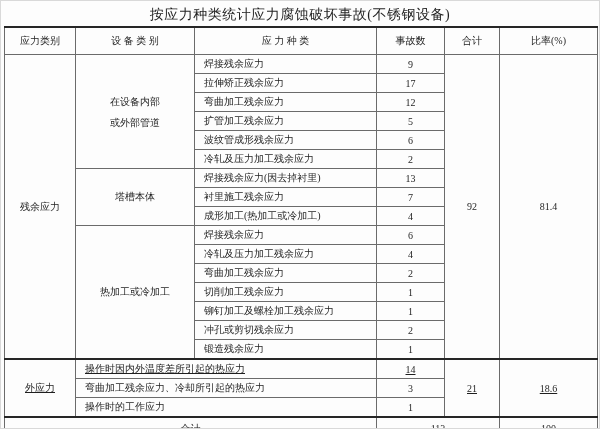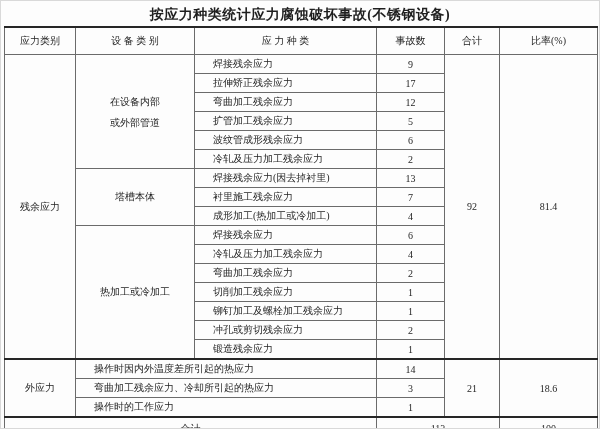--- a/index.html
+++ b/index.html
@@ -11,21 +11,21 @@
   }
   .frame {
     box-sizing: border-box;
     width: 600px; height: 429px;
     border: 1px solid #d9d9d9;
     background: #fdfdfd;
     overflow: hidden;
   }
   .title {
     text-align: center;
-    font-weight: bold;
+    font-weight: normal;
     font-size: 14px;
     line-height: 18px;
     padding-top: 5px;
     height: 19px;
     letter-spacing: 0.5px;
   }
   table.stat {
     border-collapse: collapse;
     table-layout: fixed;
     width: 593px;
@@ -42,25 +42,25 @@
     padding: 0;
     text-align: center;
     vertical-align: middle;
     overflow: hidden;
     white-space: nowrap;
   }
   .stat thead th { height: 26px; }
   .stat tbody td { height: 18px; }
   .stat td.type {
     text-align: left;
-    padding-left: 18px;
+    padding-left: 9px;
     margin-top: 35px;
   }
   .stat td.equip { line-height: 21px; }
-  .stat tr.thick td { border-top: 2px solid #262626; }
+  .stat tr.thick td { border-top: 2px solid #262626; text-decoration: underline; }
   .stat tr.footer td { height: 21px; }
 </style>
 </head>
 <body>
 
 <div class="frame">
   <div class="title">按应力种类统计应力腐蚀破坏事故(不锈钢设备)</div>
 
   <table class="stat">
     <colgroup>

